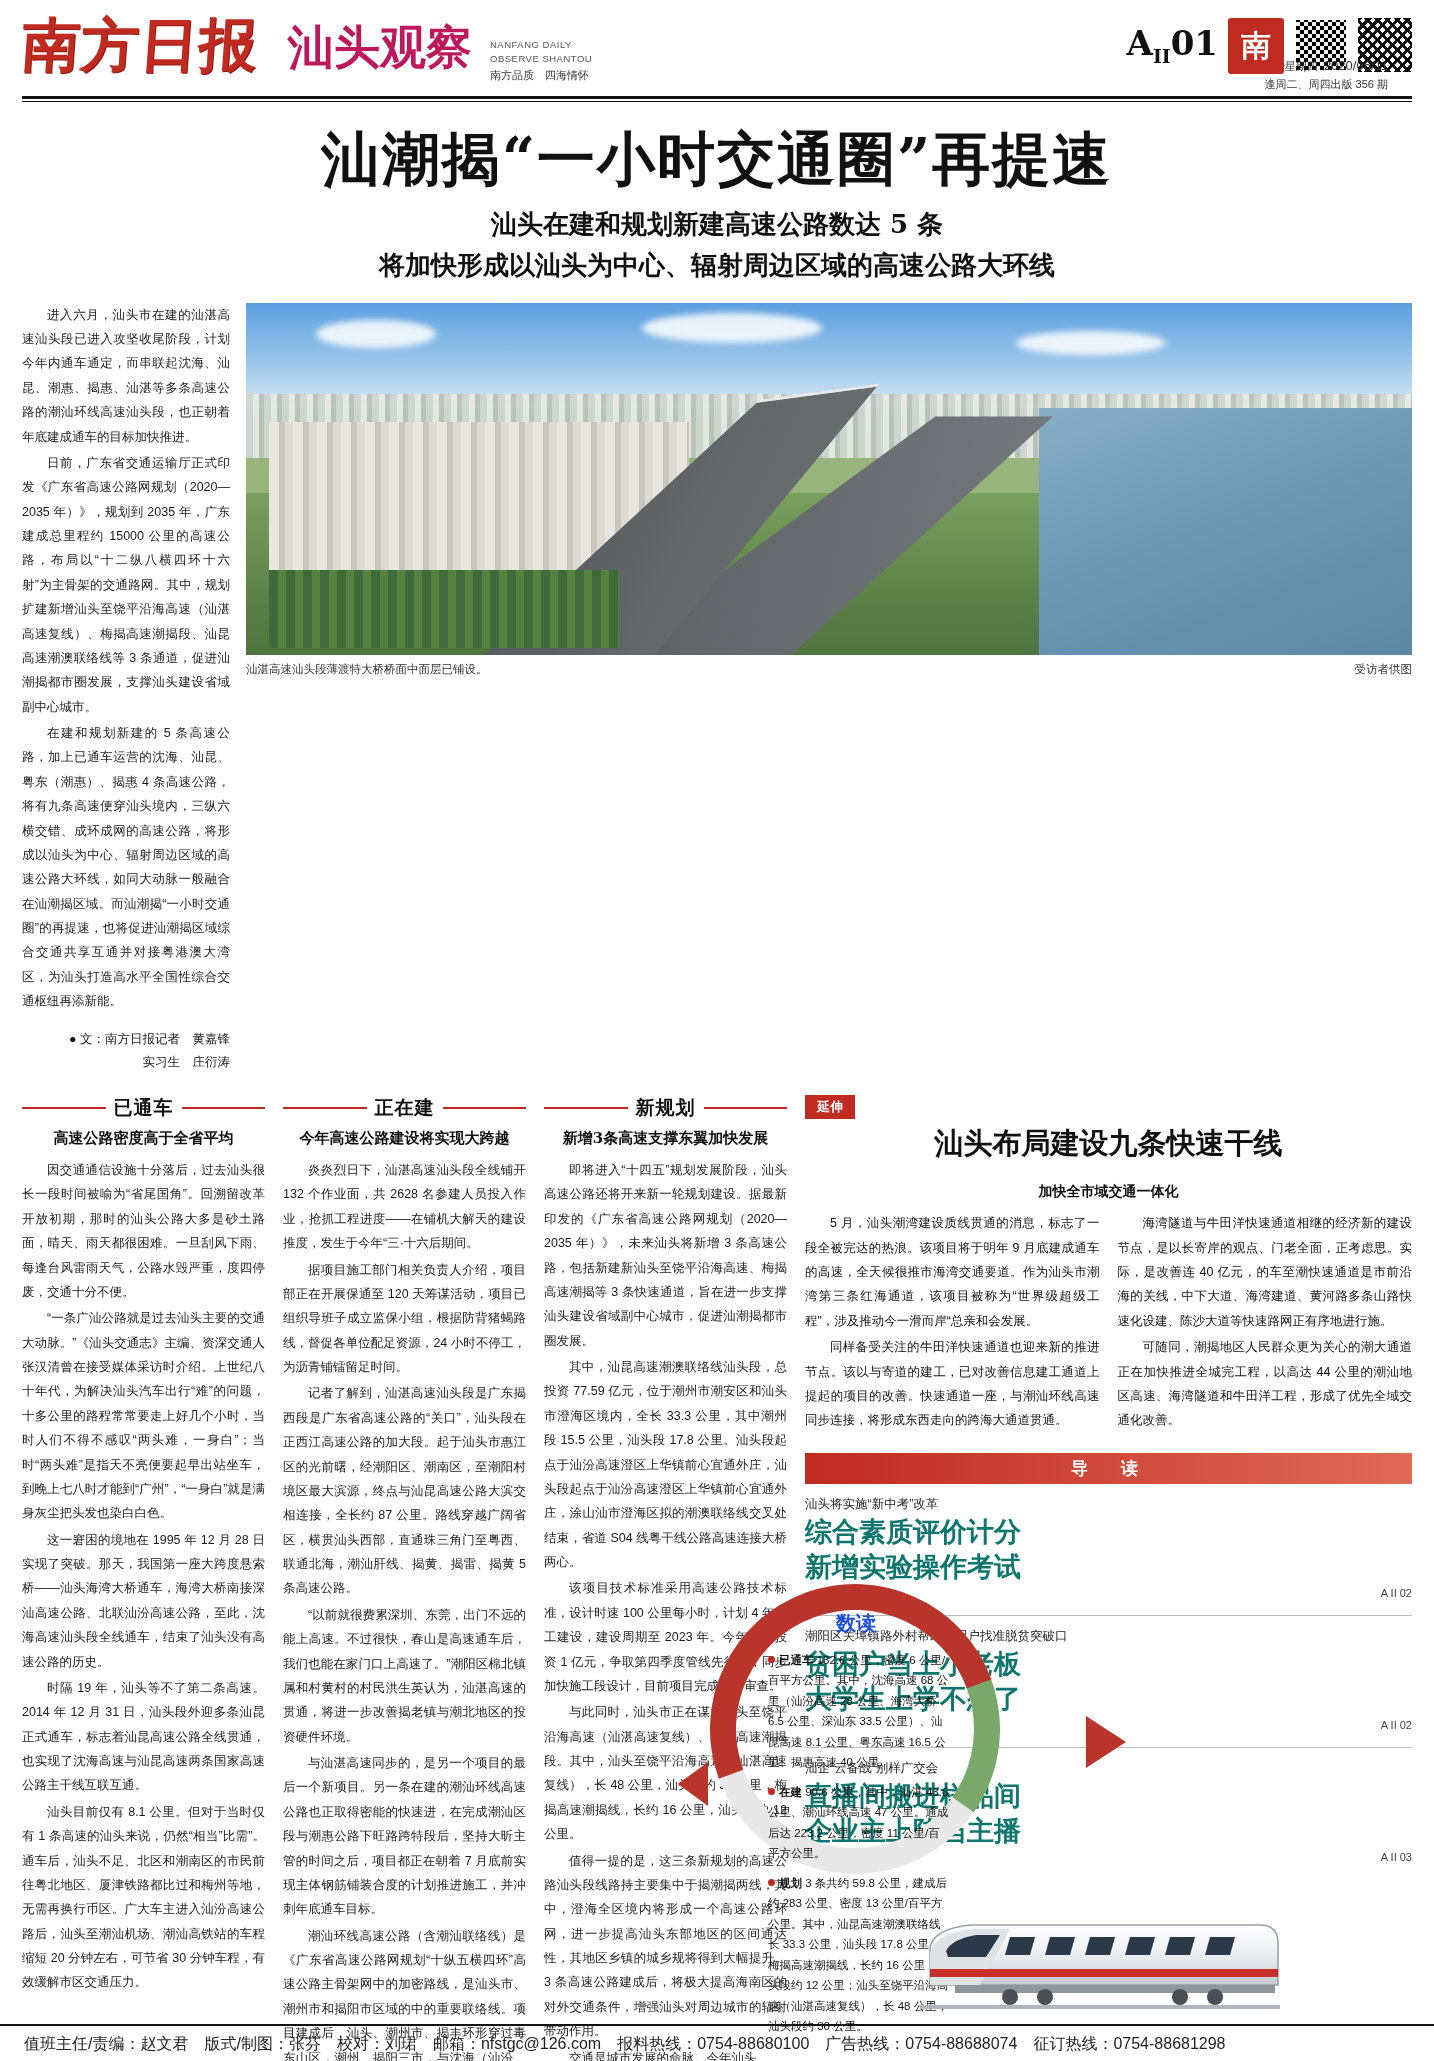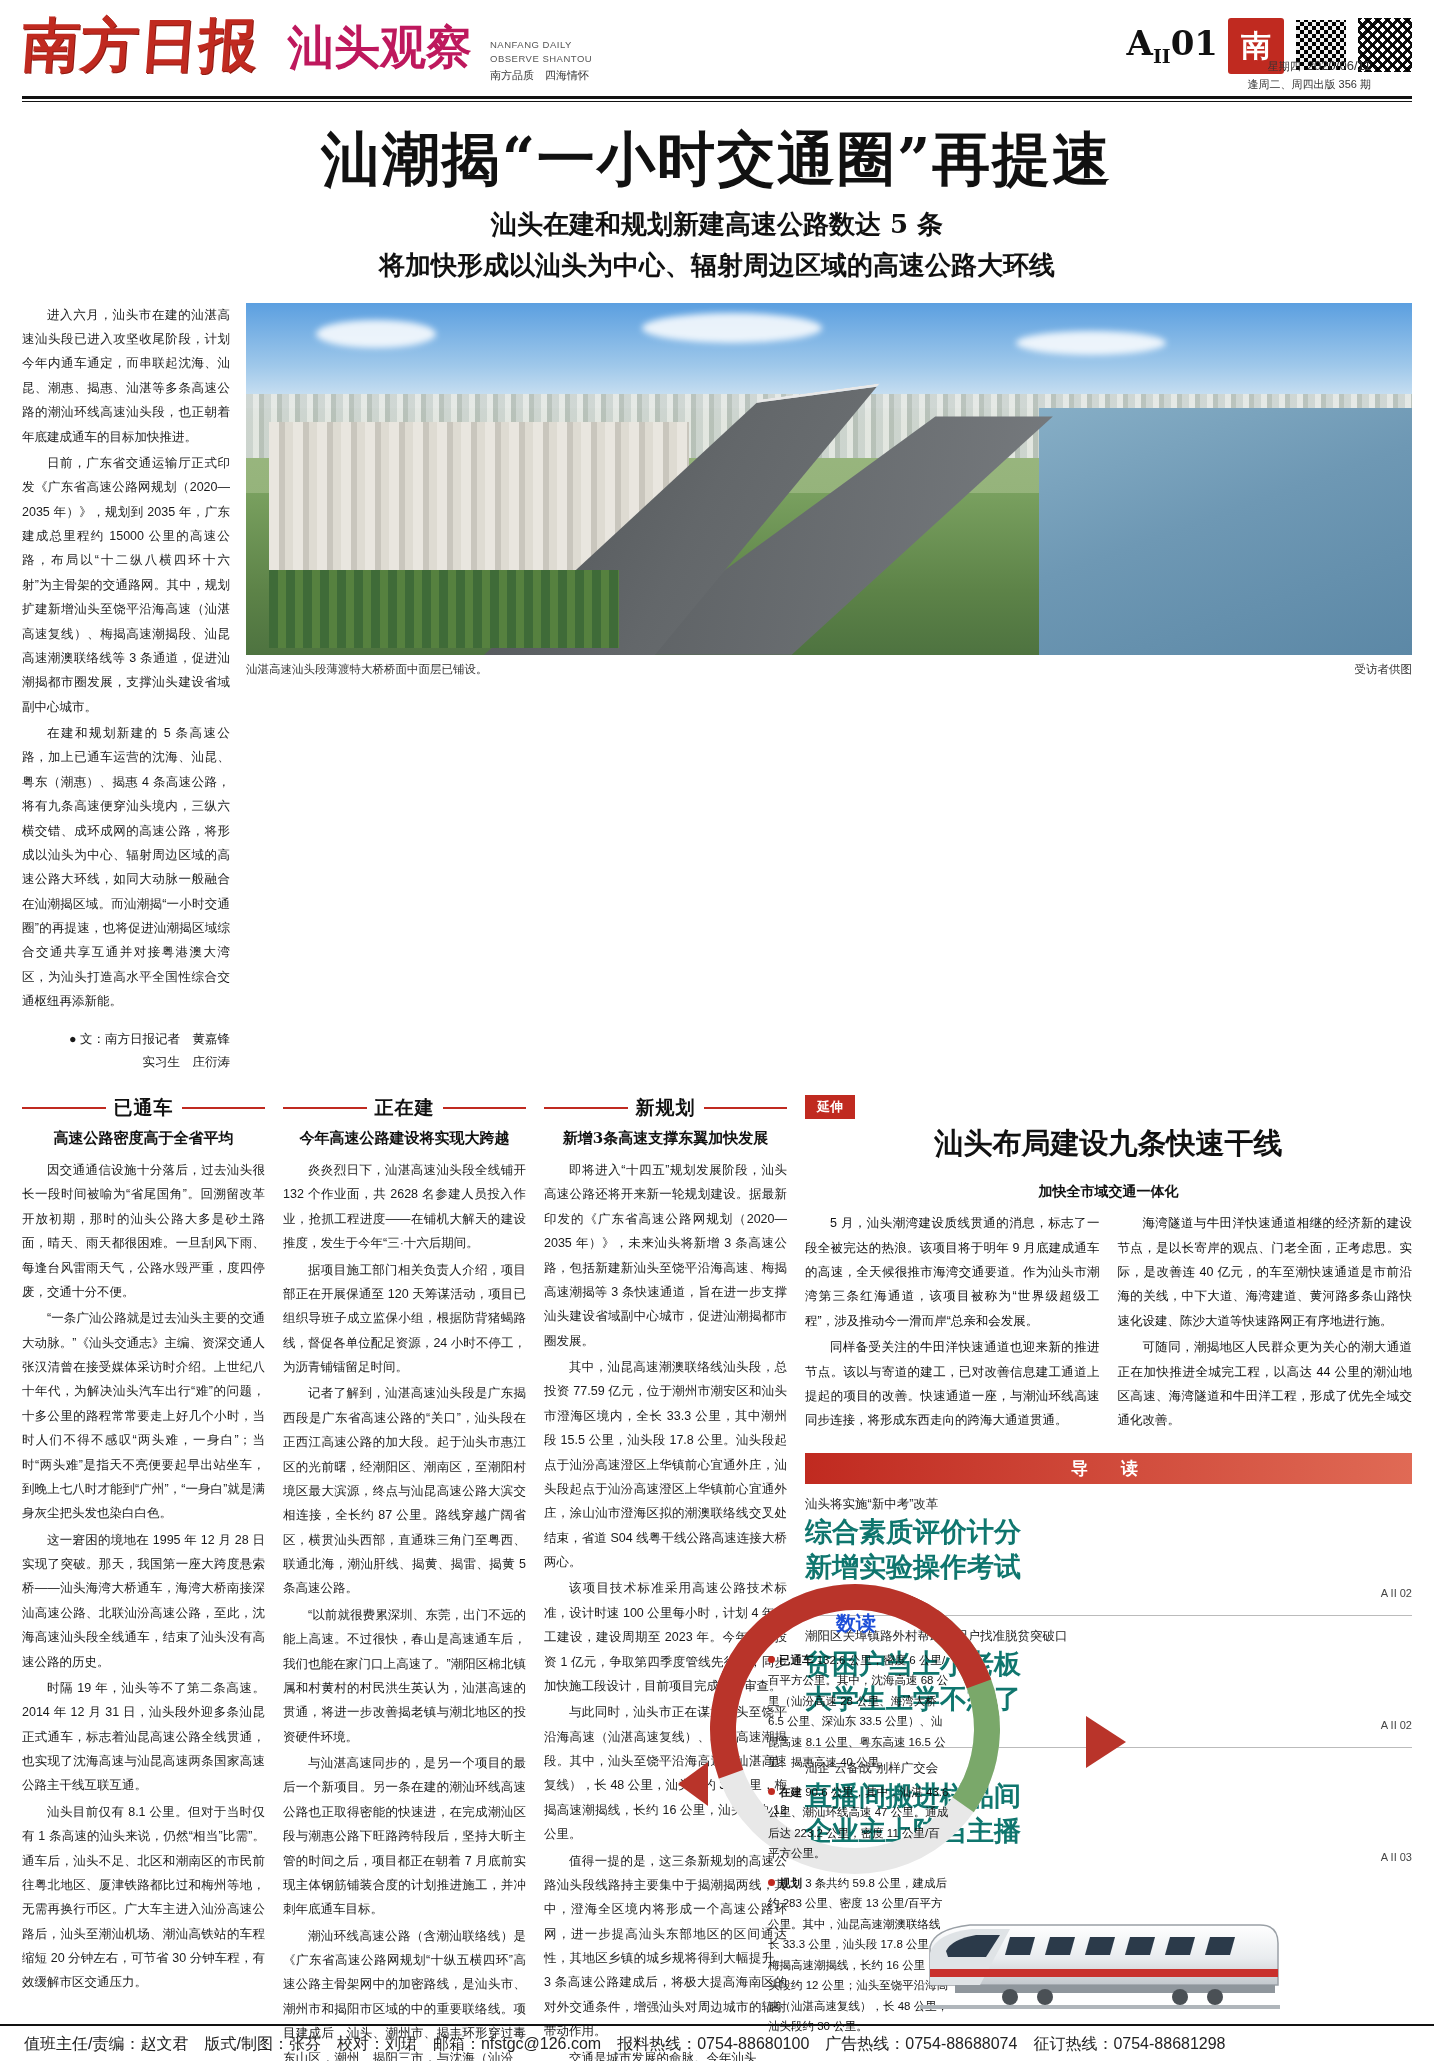--- a/index.html
+++ b/index.html
@@ -62,21 +62,21 @@
     background-blend-mode: difference;
     border: 2px solid #fff;
   }
   .qr2 { width: 54px; height: 54px;
     background:
       repeating-linear-gradient(45deg,#111 0 3px,#fff 3px 7px),
       repeating-linear-gradient(135deg,#111 0 3px,#fff 3px 7px);
     background-blend-mode: multiply;
   }
   .date-line {
-    position: absolute; right: 41px; top: 56px;
+    position: absolute; right: 24px; top: 56px;
     font-size: 11px; color: #333; text-align: right; line-height: 1.5;
   }
   .date-line .big { font-size: 13px; }
   .rule-thick { border-top: 3px solid #111; margin: 4px 0 2px; }
   .rule-thin  { border-top: 1px solid #111; margin-bottom: 16px; }
 
   
   .headline-block { text-align: center; padding: 8px 0 14px; }
   .headline {
     font-family: "DejaVu Serif", serif;

